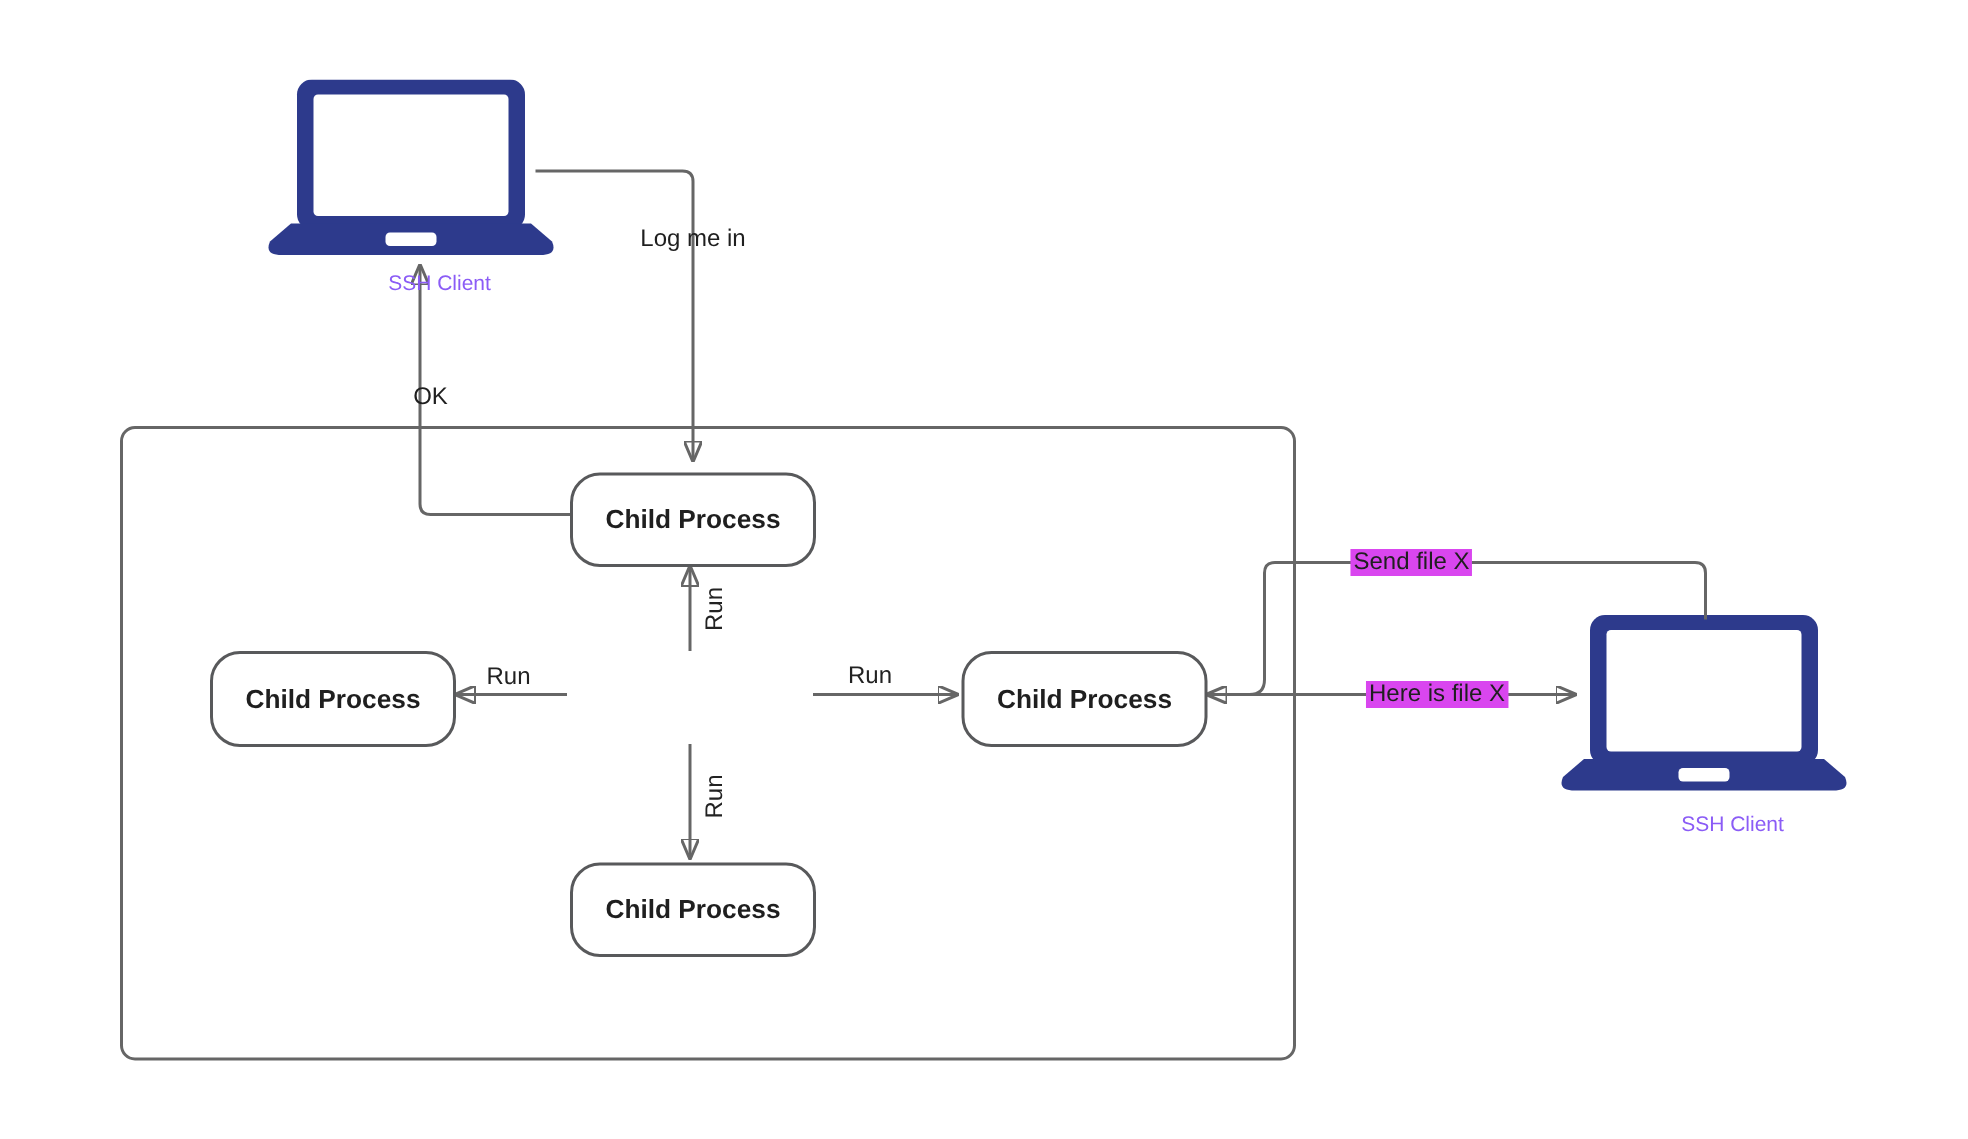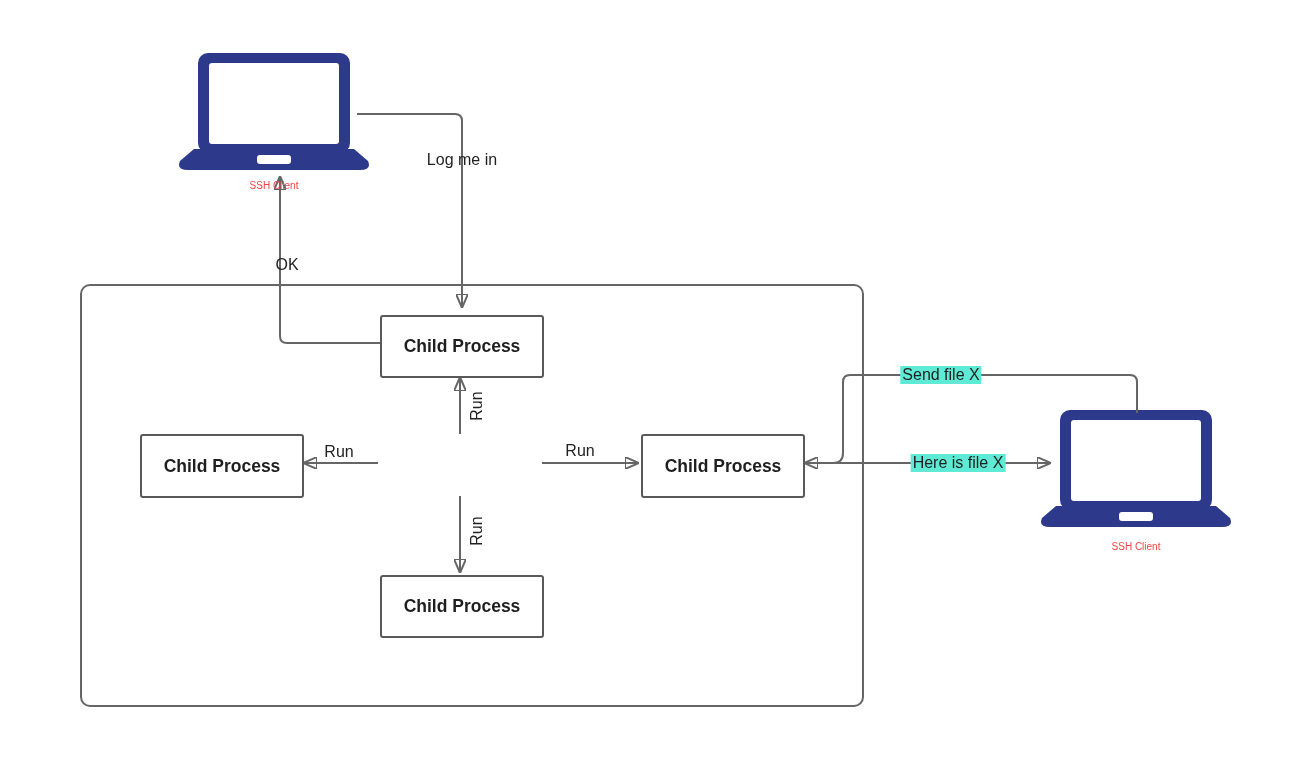--- a/index.html
+++ b/index.html
@@ -8,34 +8,34 @@
 
   
   .group-frame{position:absolute;left:80px;top:284px;width:780px;height:419px;
     border:2px solid #666666;border-radius:10px;background:transparent;}
 
   
   svg.wires{position:absolute;left:0;top:0;width:1312px;height:759px;z-index:3;}
   svg.wires path{fill:none;stroke:#666666;stroke-width:2px;}
 
   
-  .box{position:absolute;z-index:4;background:#ffffff;border:2.5px solid #58595b;border-radius:3px;
+  .box{position:absolute;z-index:4;background:#ffffff;border:2.5px solid #58595b;border-radius:20px;
     display:flex;align-items:center;justify-content:center;
     font-size:17.5px;font-weight:bold;color:#1f1f1f;white-space:nowrap;}
 
   
   .laptop{position:absolute;z-index:2;width:192px;height:122px;}
   .laptop svg{display:block;width:100%;height:100%;}
 
   
   .caption{position:absolute;z-index:5;transform:translateX(-50%);
-    font-size:10px;color:#ef4444;white-space:nowrap;}
+    font-size:14px;color:#8b5cf6;white-space:nowrap;margin-left:19px;}
   .lbl{position:absolute;z-index:5;transform:translate(-50%,-50%);
     font-size:16px;font-weight:normal;color:#1f1f1f;white-space:nowrap;}
-  .lbl.on-line{background:#5eead4;padding:0 2px;}
+  .lbl.on-line{background:#d946ef;padding:0 2px;}
   .lbl.run{font-weight:400;font-size:16px;color:#222222;}
   .lbl.rot{transform:translate(-50%,-50%) rotate(-90deg);}
 </style>
 </head>
 <body>
 
 <div class="stage">
 
   <div class="group-frame"></div>
 

